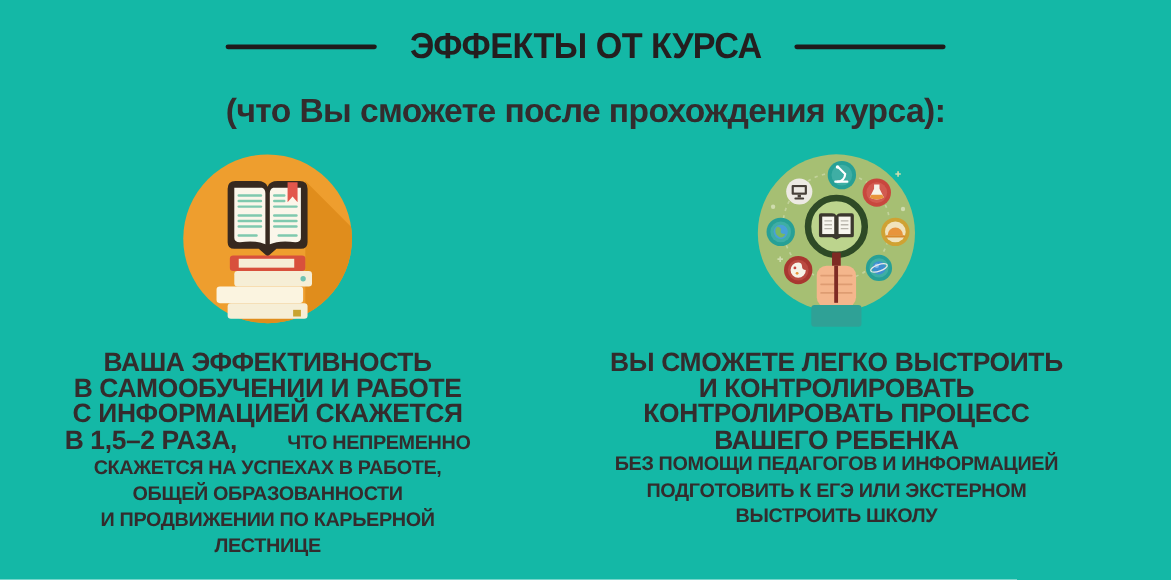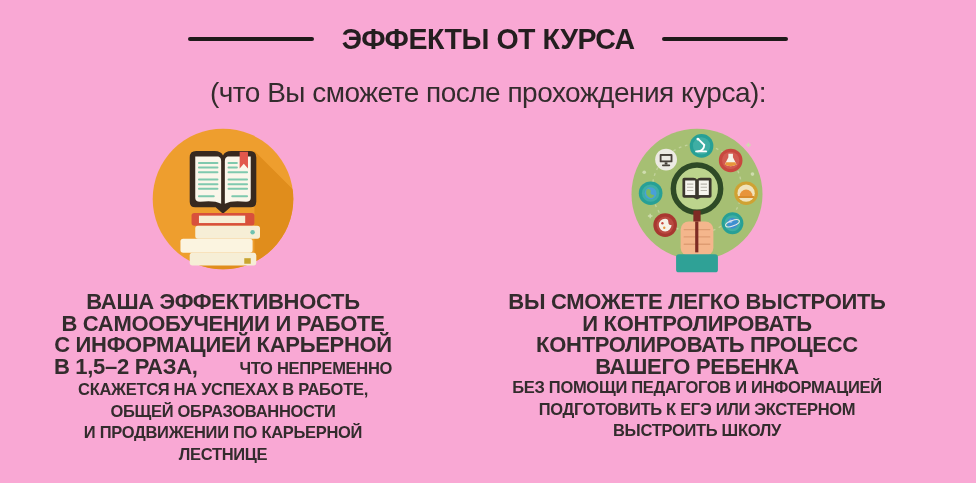--- a/index.html
+++ b/index.html
@@ -1,36 +1,36 @@
 <!DOCTYPE html>
 <html><head>
 <meta charset="utf-8">
 <style>
   html,body{margin:0;padding:0;}
   .canvas{
     position:relative;
     width:976px;height:483px;
-    background:#f9a8d4;
+    background:#14b8a6;
     font-family:"Liberation Sans",sans-serif;
     color:#332C2D;
     overflow:hidden;
   }
   
   .header{
     padding-top:22px;
     display:flex;align-items:center;justify-content:center;gap:20px;
   }
   .title-line{width:126px;height:4px;background:#1F1A1A;border-radius:2px;}
   .title{
     font-size:30px;font-weight:bold;color:#241E1F;
     letter-spacing:-0.5px;transform:scaleX(.95);white-space:nowrap;
   }
   .subtitle{
     margin-top:21px;text-align:center;
-    font-size:28px;font-weight:normal;color:#332C2D;
+    font-size:28px;font-weight:bold;color:#332C2D;
     letter-spacing:-0.5px;
   }
   
   .columns{
     margin-top:16px;
     display:flex;justify-content:flex-start;gap:28px;
   }
   .column{
     width:446px;
     display:flex;flex-direction:column;align-items:center;
@@ -100,21 +100,21 @@
             <circle cx="112" cy="116" r="2.4" fill="#6FC2B1"></circle>
             <rect x="34" y="123" width="78" height="15" rx="3" fill="#FBF4E0"></rect>
             <rect x="44" y="138" width="72" height="14" rx="3" fill="#F6EED6"></rect>
             <rect x="103" y="144" width="7" height="6" fill="#C9A42F"></rect>
           </g>
         </svg>
       </div>
       <div class="text-block">
         <div class="big-line">ВАША ЭФФЕКТИВНОСТЬ</div>
         <div class="big-line">В САМООБУЧЕНИИ И РАБОТЕ</div>
-        <div class="big-line">С ИНФОРМАЦИЕЙ КАРЬЕРНОЙ</div>
+        <div class="big-line">С ИНФОРМАЦИЕЙ СКАЖЕТСЯ</div>
         <div class="big-line">
           <span>В 1,5–2 РАЗА,</span>
           <span class="mixed-small">ЧТО НЕПРЕМЕННО</span>
         </div>
         <div class="small-line">СКАЖЕТСЯ НА УСПЕХАХ В РАБОТЕ,</div>
         <div class="small-line">ОБЩЕЙ ОБРАЗОВАННОСТИ</div>
         <div class="small-line">И ПРОДВИЖЕНИИ ПО КАРЬЕРНОЙ</div>
         <div class="small-line">ЛЕСТНИЦЕ</div>
       </div>
     </div>

